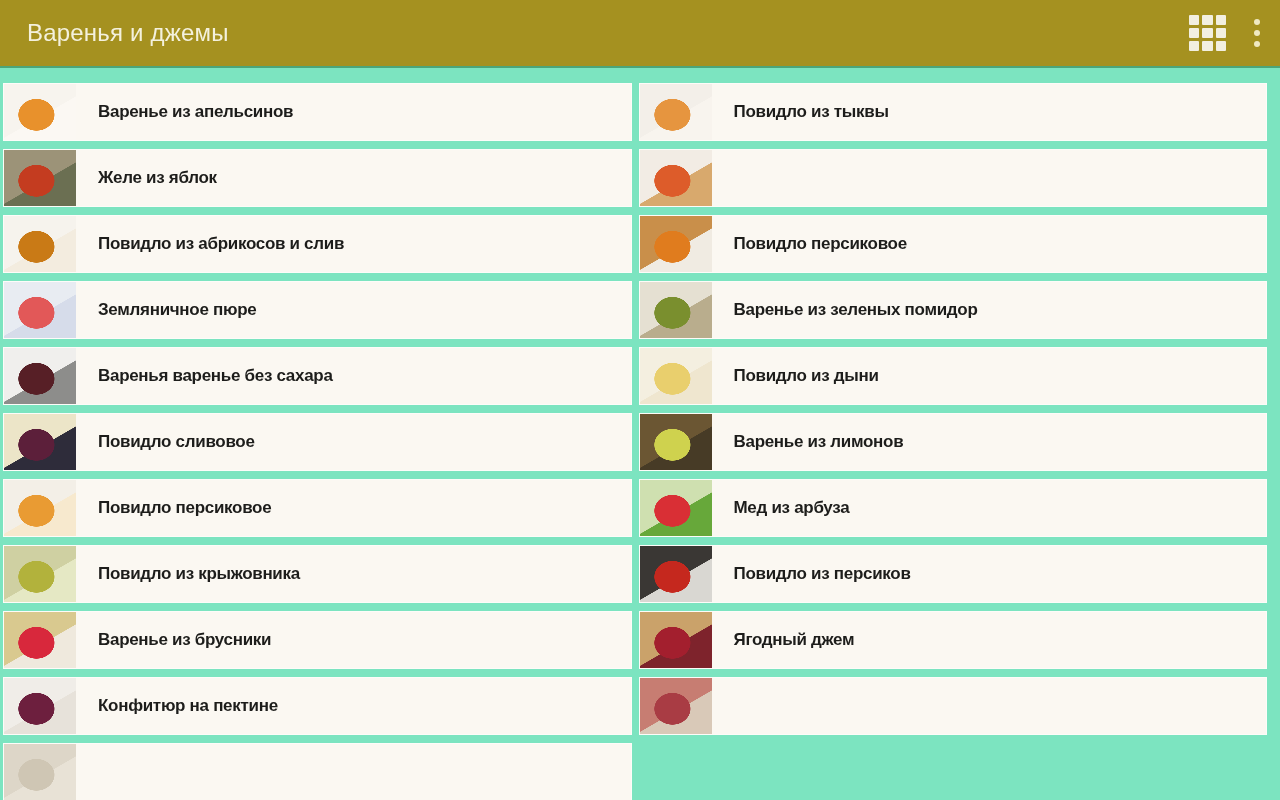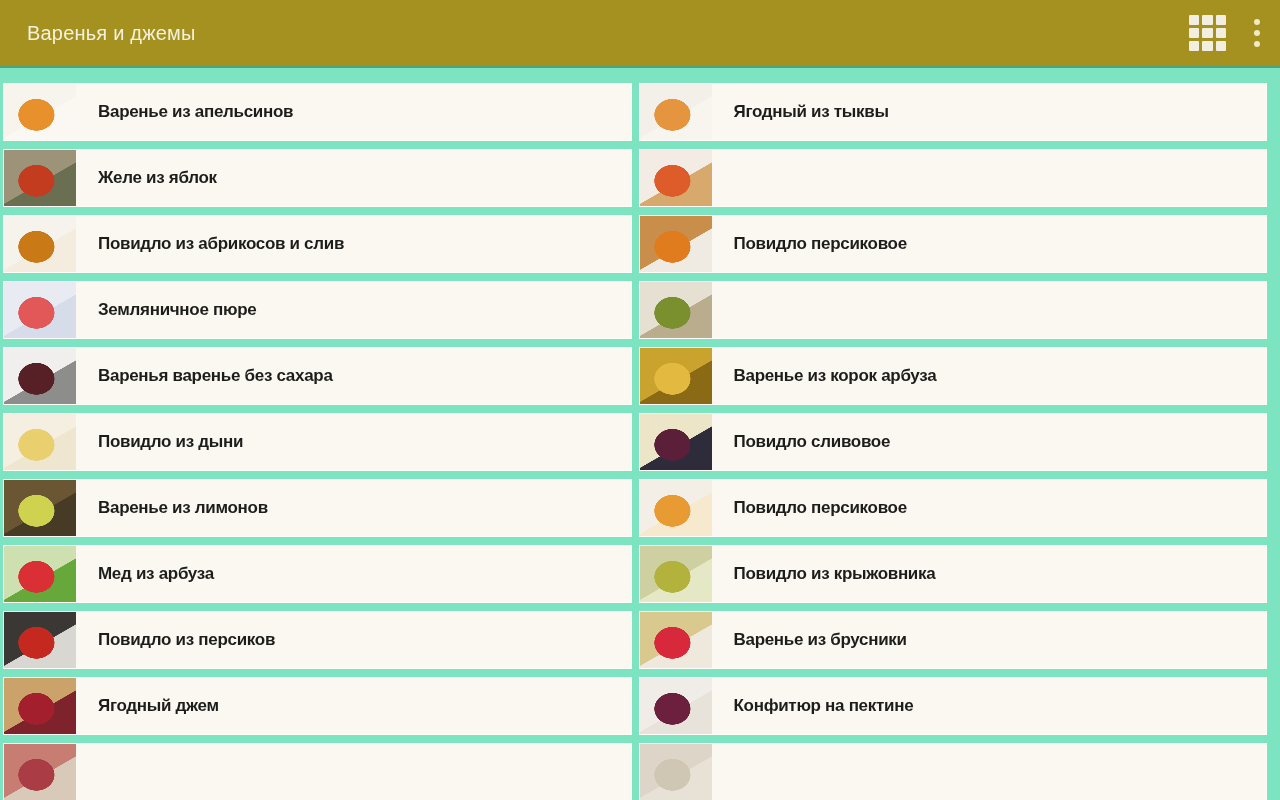--- a/index.html
+++ b/index.html
@@ -22,21 +22,21 @@
   .appbar{
     height:68px;
     background:var(--header-bg);
     border-bottom:2px solid var(--header-divider);
     display:flex;
     align-items:center;
     padding:0 14px 0 27px;
   }
   .appbar-title{
     color:var(--header-text);
-    font-size:20px;
+    font-size:24px;
     font-weight:400;
     letter-spacing:.2px;
     flex:1 1 auto;
   }
   .appbar-actions{
     display:flex;
     align-items:center;
     gap:22px;
   }
   .grid-icon{
@@ -125,21 +125,21 @@
   </div>
 </header>
 
 <main class="recipe-grid">
     <div class="card">
     <div class="thumb" style="background: radial-gradient(62% 70% at 45% 55%, rgb(232, 145, 44) 0px, rgb(232, 145, 44) 40%, rgba(0, 0, 0, 0) 41%), linear-gradient(150deg, rgb(247, 244, 238) 0px, rgb(247, 244, 238) 55%, rgb(251, 248, 243) 55.5%, rgb(251, 248, 243) 100%);"></div>
     <div class="label">Варенье из апельсинов</div>
   </div>
     <div class="card">
     <div class="thumb" style="background: radial-gradient(62% 70% at 45% 55%, rgb(230, 149, 63) 0px, rgb(230, 149, 63) 40%, rgba(0, 0, 0, 0) 41%), linear-gradient(150deg, rgb(243, 239, 233) 0px, rgb(243, 239, 233) 55%, rgb(248, 244, 238) 55.5%, rgb(248, 244, 238) 100%);"></div>
-    <div class="label">Ягодный из тыквы</div>
+    <div class="label">Повидло из тыквы</div>
   </div>
     <div class="card">
     <div class="thumb" style="background: radial-gradient(62% 70% at 45% 55%, rgb(196, 60, 32) 0px, rgb(196, 60, 32) 40%, rgba(0, 0, 0, 0) 41%), linear-gradient(150deg, rgb(156, 147, 120) 0px, rgb(156, 147, 120) 55%, rgb(107, 111, 82) 55.5%, rgb(107, 111, 82) 100%);"></div>
     <div class="label">Желе из яблок</div>
   </div>
     <div class="card">
     <div class="thumb" style="background: radial-gradient(62% 70% at 45% 55%, rgb(221, 92, 42) 0px, rgb(221, 92, 42) 40%, rgba(0, 0, 0, 0) 41%), linear-gradient(150deg, rgb(242, 236, 228) 0px, rgb(242, 236, 228) 55%, rgb(216, 169, 109) 55.5%, rgb(216, 169, 109) 100%);"></div>
   </div>
     <div class="card">
     <div class="thumb" style="background: radial-gradient(62% 70% at 45% 55%, rgb(201, 122, 22) 0px, rgb(201, 122, 22) 40%, rgba(0, 0, 0, 0) 41%), linear-gradient(150deg, rgb(246, 243, 237) 0px, rgb(246, 243, 237) 55%, rgb(243, 236, 223) 55.5%, rgb(243, 236, 223) 100%);"></div>
@@ -148,28 +148,25 @@
     <div class="card">
     <div class="thumb" style="background: radial-gradient(62% 70% at 45% 55%, rgb(224, 124, 30) 0px, rgb(224, 124, 30) 40%, rgba(0, 0, 0, 0) 41%), linear-gradient(150deg, rgb(201, 143, 74) 0px, rgb(201, 143, 74) 55%, rgb(240, 235, 226) 55.5%, rgb(240, 235, 226) 100%);"></div>
     <div class="label">Повидло персиковое</div>
   </div>
     <div class="card">
     <div class="thumb" style="background: radial-gradient(62% 70% at 45% 55%, rgb(226, 88, 88) 0px, rgb(226, 88, 88) 40%, rgba(0, 0, 0, 0) 41%), linear-gradient(150deg, rgb(232, 236, 242) 0px, rgb(232, 236, 242) 55%, rgb(214, 220, 234) 55.5%, rgb(214, 220, 234) 100%);"></div>
     <div class="label">Земляничное пюре</div>
   </div>
     <div class="card">
     <div class="thumb" style="background: radial-gradient(62% 70% at 45% 55%, rgb(122, 143, 46) 0px, rgb(122, 143, 46) 40%, rgba(0, 0, 0, 0) 41%), linear-gradient(150deg, rgb(229, 224, 210) 0px, rgb(229, 224, 210) 55%, rgb(185, 173, 141) 55.5%, rgb(185, 173, 141) 100%);"></div>
+    <div class="label">Варенье из зеленых помидор</div>
   </div>
     <div class="card">
     <div class="thumb" style="background: radial-gradient(62% 70% at 45% 55%, rgb(87, 31, 38) 0px, rgb(87, 31, 38) 40%, rgba(0, 0, 0, 0) 41%), linear-gradient(150deg, rgb(240, 239, 237) 0px, rgb(240, 239, 237) 55%, rgb(141, 141, 139) 55.5%, rgb(141, 141, 139) 100%);"></div>
     <div class="label">Варенья варенье без сахара</div>
-  </div>
-    <div class="card">
-    <div class="thumb" style="background: radial-gradient(62% 70% at 45% 55%, rgb(227, 185, 63) 0px, rgb(227, 185, 63) 40%, rgba(0, 0, 0, 0) 41%), linear-gradient(150deg, rgb(202, 162, 46) 0px, rgb(202, 162, 46) 55%, rgb(138, 106, 20) 55.5%, rgb(138, 106, 20) 100%);"></div>
-    <div class="label">Варенье из корок арбуза</div>
   </div>
     <div class="card">
     <div class="thumb" style="background: radial-gradient(62% 70% at 45% 55%, rgb(233, 207, 109) 0px, rgb(233, 207, 109) 40%, rgba(0, 0, 0, 0) 41%), linear-gradient(150deg, rgb(244, 239, 224) 0px, rgb(244, 239, 224) 55%, rgb(239, 230, 207) 55.5%, rgb(239, 230, 207) 100%);"></div>
     <div class="label">Повидло из дыни</div>
   </div>
     <div class="card">
     <div class="thumb" style="background: radial-gradient(62% 70% at 45% 55%, rgb(92, 31, 58) 0px, rgb(92, 31, 58) 40%, rgba(0, 0, 0, 0) 41%), linear-gradient(150deg, rgb(236, 229, 200) 0px, rgb(236, 229, 200) 55%, rgb(46, 44, 58) 55.5%, rgb(46, 44, 58) 100%);"></div>
     <div class="label">Повидло сливовое</div>
   </div>
     <div class="card">

